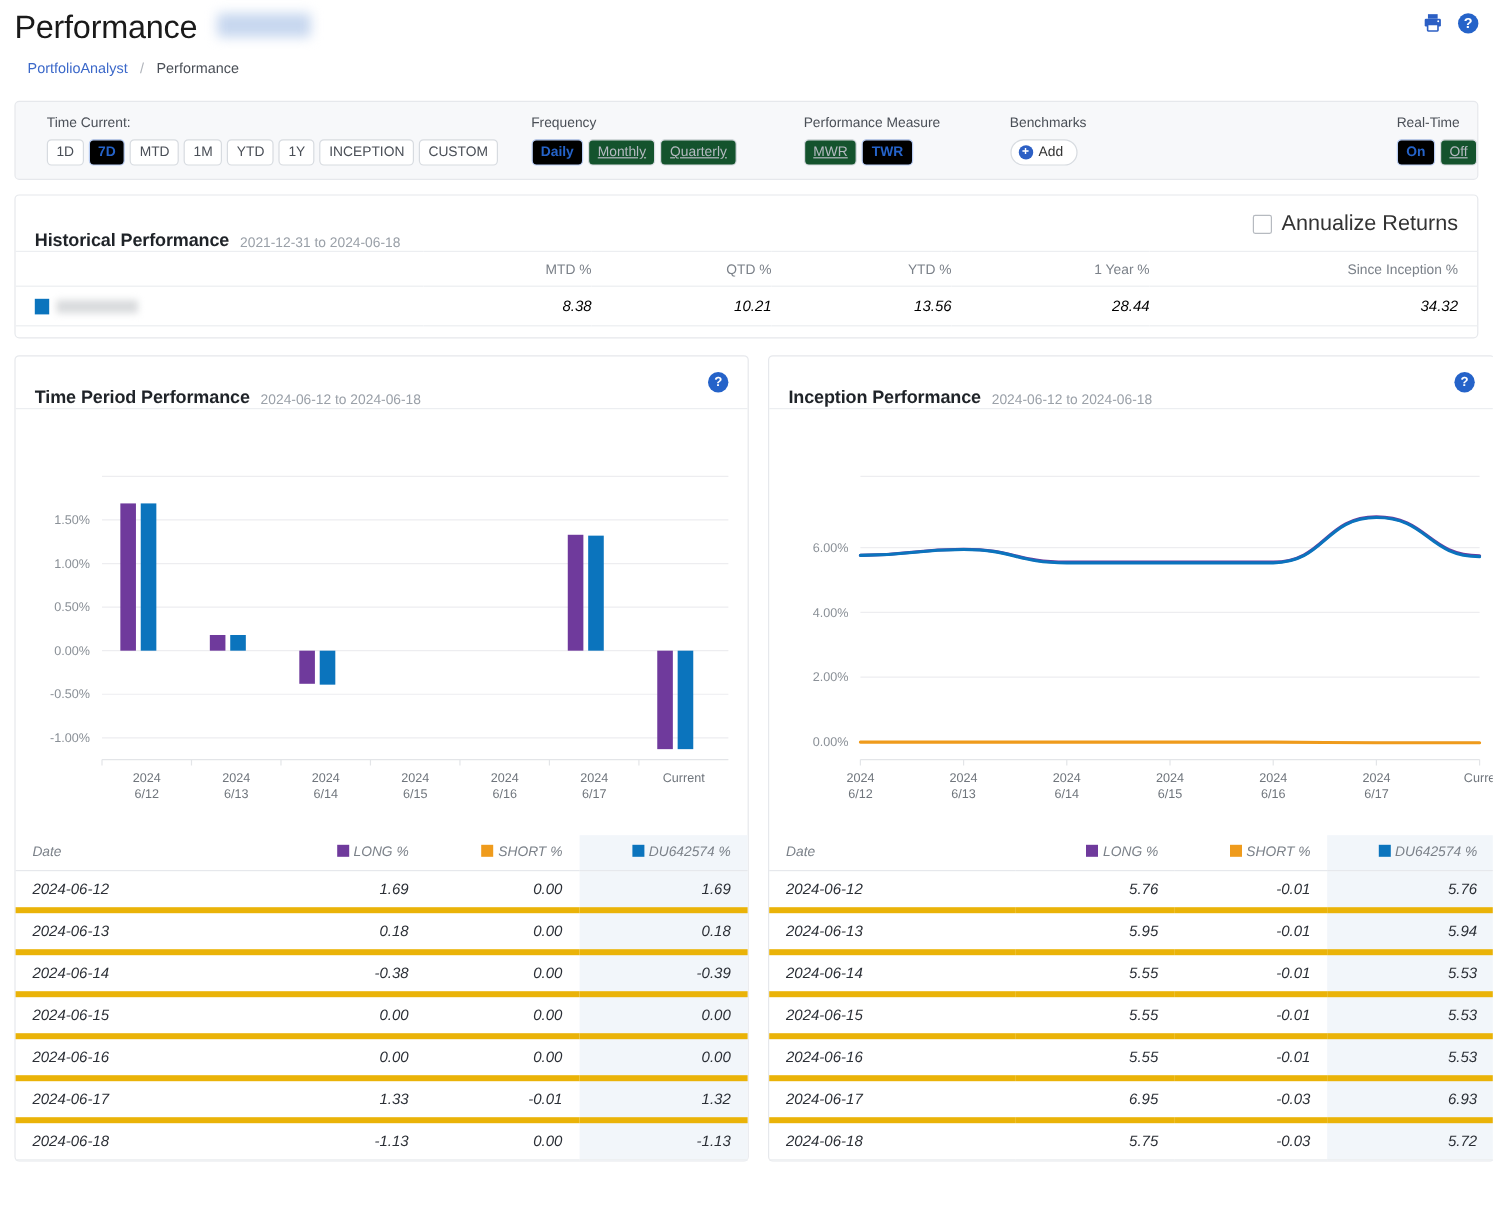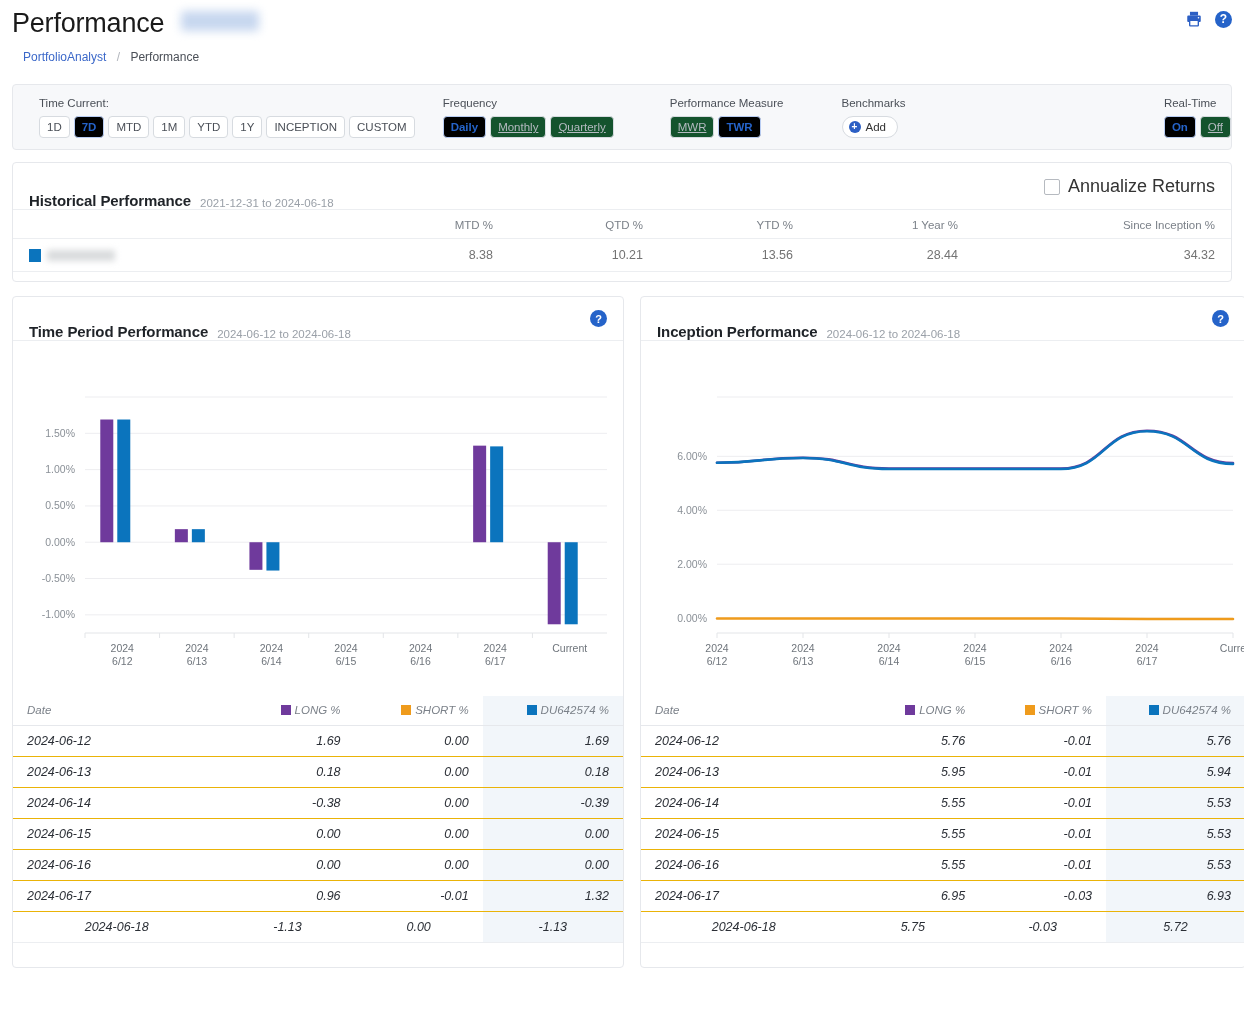--- a/index.html
+++ b/index.html
@@ -179,25 +179,26 @@
     font-size: 11.5px;
     font-weight: 400;
     color: #7b8189;
     text-align: right;
     padding: 9px 0 7px 0;
     border-top: 1px solid #eceef1;
   }
   .hist-table th:first-child { text-align: left; }
   .hist-table td {
     font-size: 12.5px;
-    color: #737373;
+    color: #000000;
     text-align: right;
     padding: 9px 0;
     border-top: 1px solid #eceef1;
     border-bottom: 1px solid #eceef1;
+    font-style: italic;
   }
   .hist-table td:first-child { text-align: left; }
   .hist-pad-l { padding-left: 16px !important; }
   .hist-pad-r { padding-right: 16px !important; }
   .hist-name-cell { display: flex; align-items: center; gap: 6px; }
   .swatch-blue { width: 12px; height: 13px; background: #0b74bd; flex: 0 0 auto; }
   .redacted-name {
     width: 68px; height: 11px;
     background: #d9dbdd;
     filter: blur(3px);
@@ -232,26 +233,26 @@
     padding: 8px 14px 9px 14px;
     text-align: right;
     border-bottom: 1px solid #e6e8ec;
     white-space: nowrap;
   }
   .dtable th.col-date { text-align: left; }
   .dtable td {
     font-size: 12.5px; color: #2b2f36;
     padding: 8px 14px;
     text-align: right;
-    border-bottom: 1px solid #eab308;
+    border-bottom: 5px solid #eab308;
     white-space: nowrap;
   }
   .dtable td.col-date { text-align: left; }
   .dtable th.col-hl, .dtable td.col-hl { background: #f2f6fa; }
-  .dtable tr:last-child td { border-bottom: 1px solid #eceef1; text-align: center; }
+  .dtable tr:last-child td { border-bottom: 1px solid #eceef1; }
   .legend-sq {
     display: inline-block;
     width: 10px; height: 10px;
     margin-right: 4px;
     vertical-align: -1px;
   }
   .sq-long  { background: #6f3a9c; }
   .sq-short { background: #ef9b1c; }
   .sq-acct  { background: #0b74bd; }
 </style>
@@ -465,21 +466,21 @@
             <td class="col-hl">0.00</td>
           </tr>
           <tr>
             <td class="col-date">2024-06-16</td>
             <td>0.00</td>
             <td>0.00</td>
             <td class="col-hl">0.00</td>
           </tr>
           <tr>
             <td class="col-date">2024-06-17</td>
-            <td>0.96</td>
+            <td>1.33</td>
             <td>-0.01</td>
             <td class="col-hl">1.32</td>
           </tr>
           <tr>
             <td class="col-date">2024-06-18</td>
             <td>-1.13</td>
             <td>0.00</td>
             <td class="col-hl">-1.13</td>
           </tr>
         </tbody>

